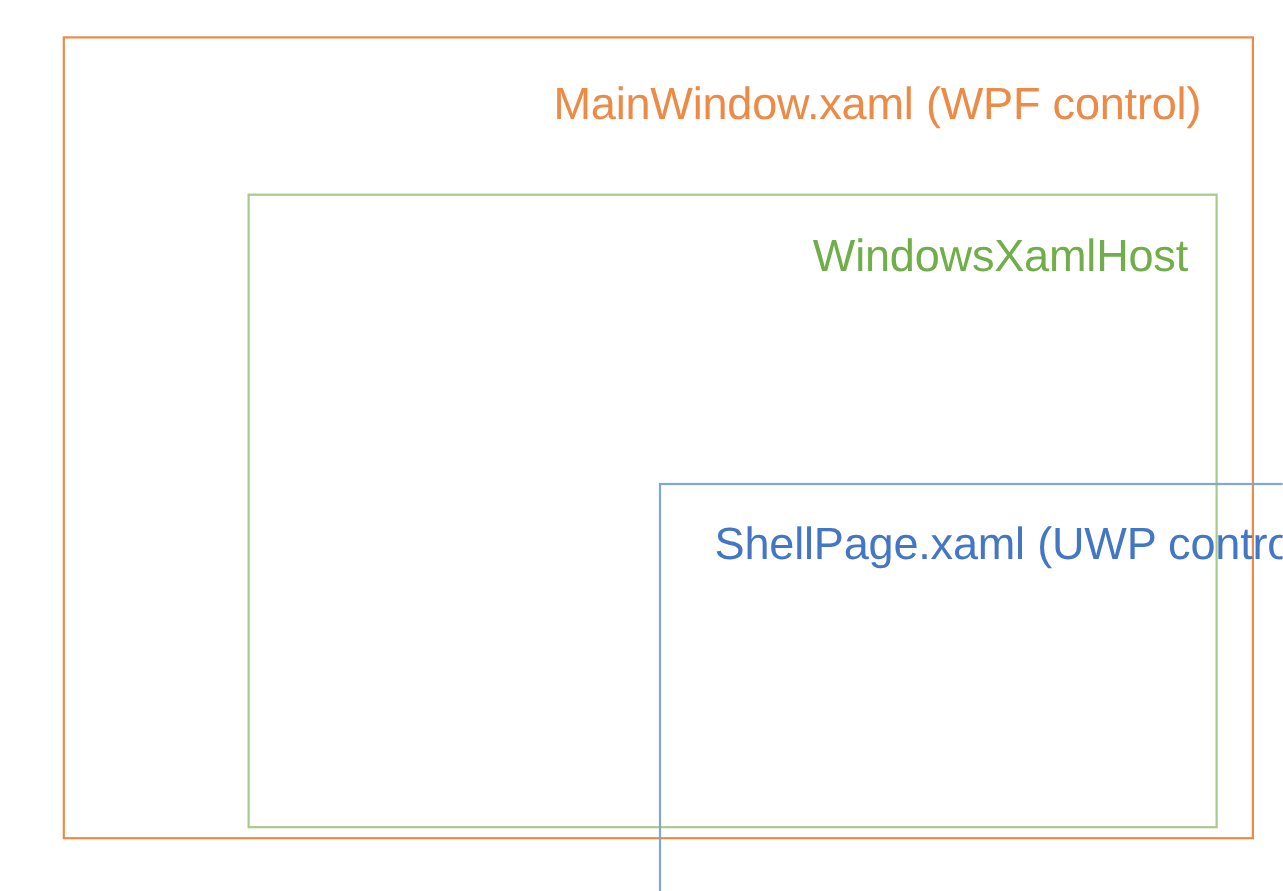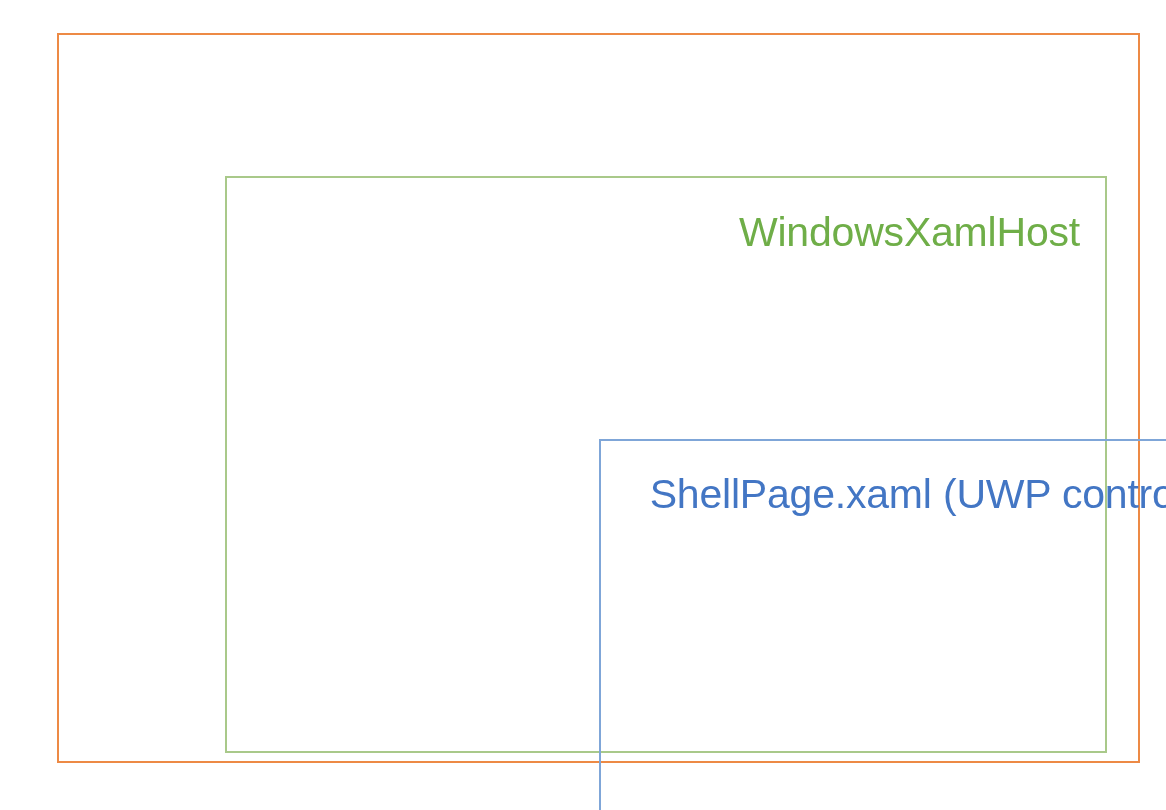--- a/index.html
+++ b/index.html
@@ -83,20 +83,21 @@
     color: #4376C4;
   }
 </style>
 </head>
 <body>
 
 <div id="canvas">
 
   <div class="box box-outer">
 
+    <span class="box-title title-outer">MainWindow.xaml (WPF control)</span>
 
     <div class="box box-middle">
 
       <span class="box-title title-middle">WindowsXamlHost</span>
 
       <div class="box box-inner">
 
         <span class="box-title title-inner">ShellPage.xaml (UWP control)</span>
 
       </div>

